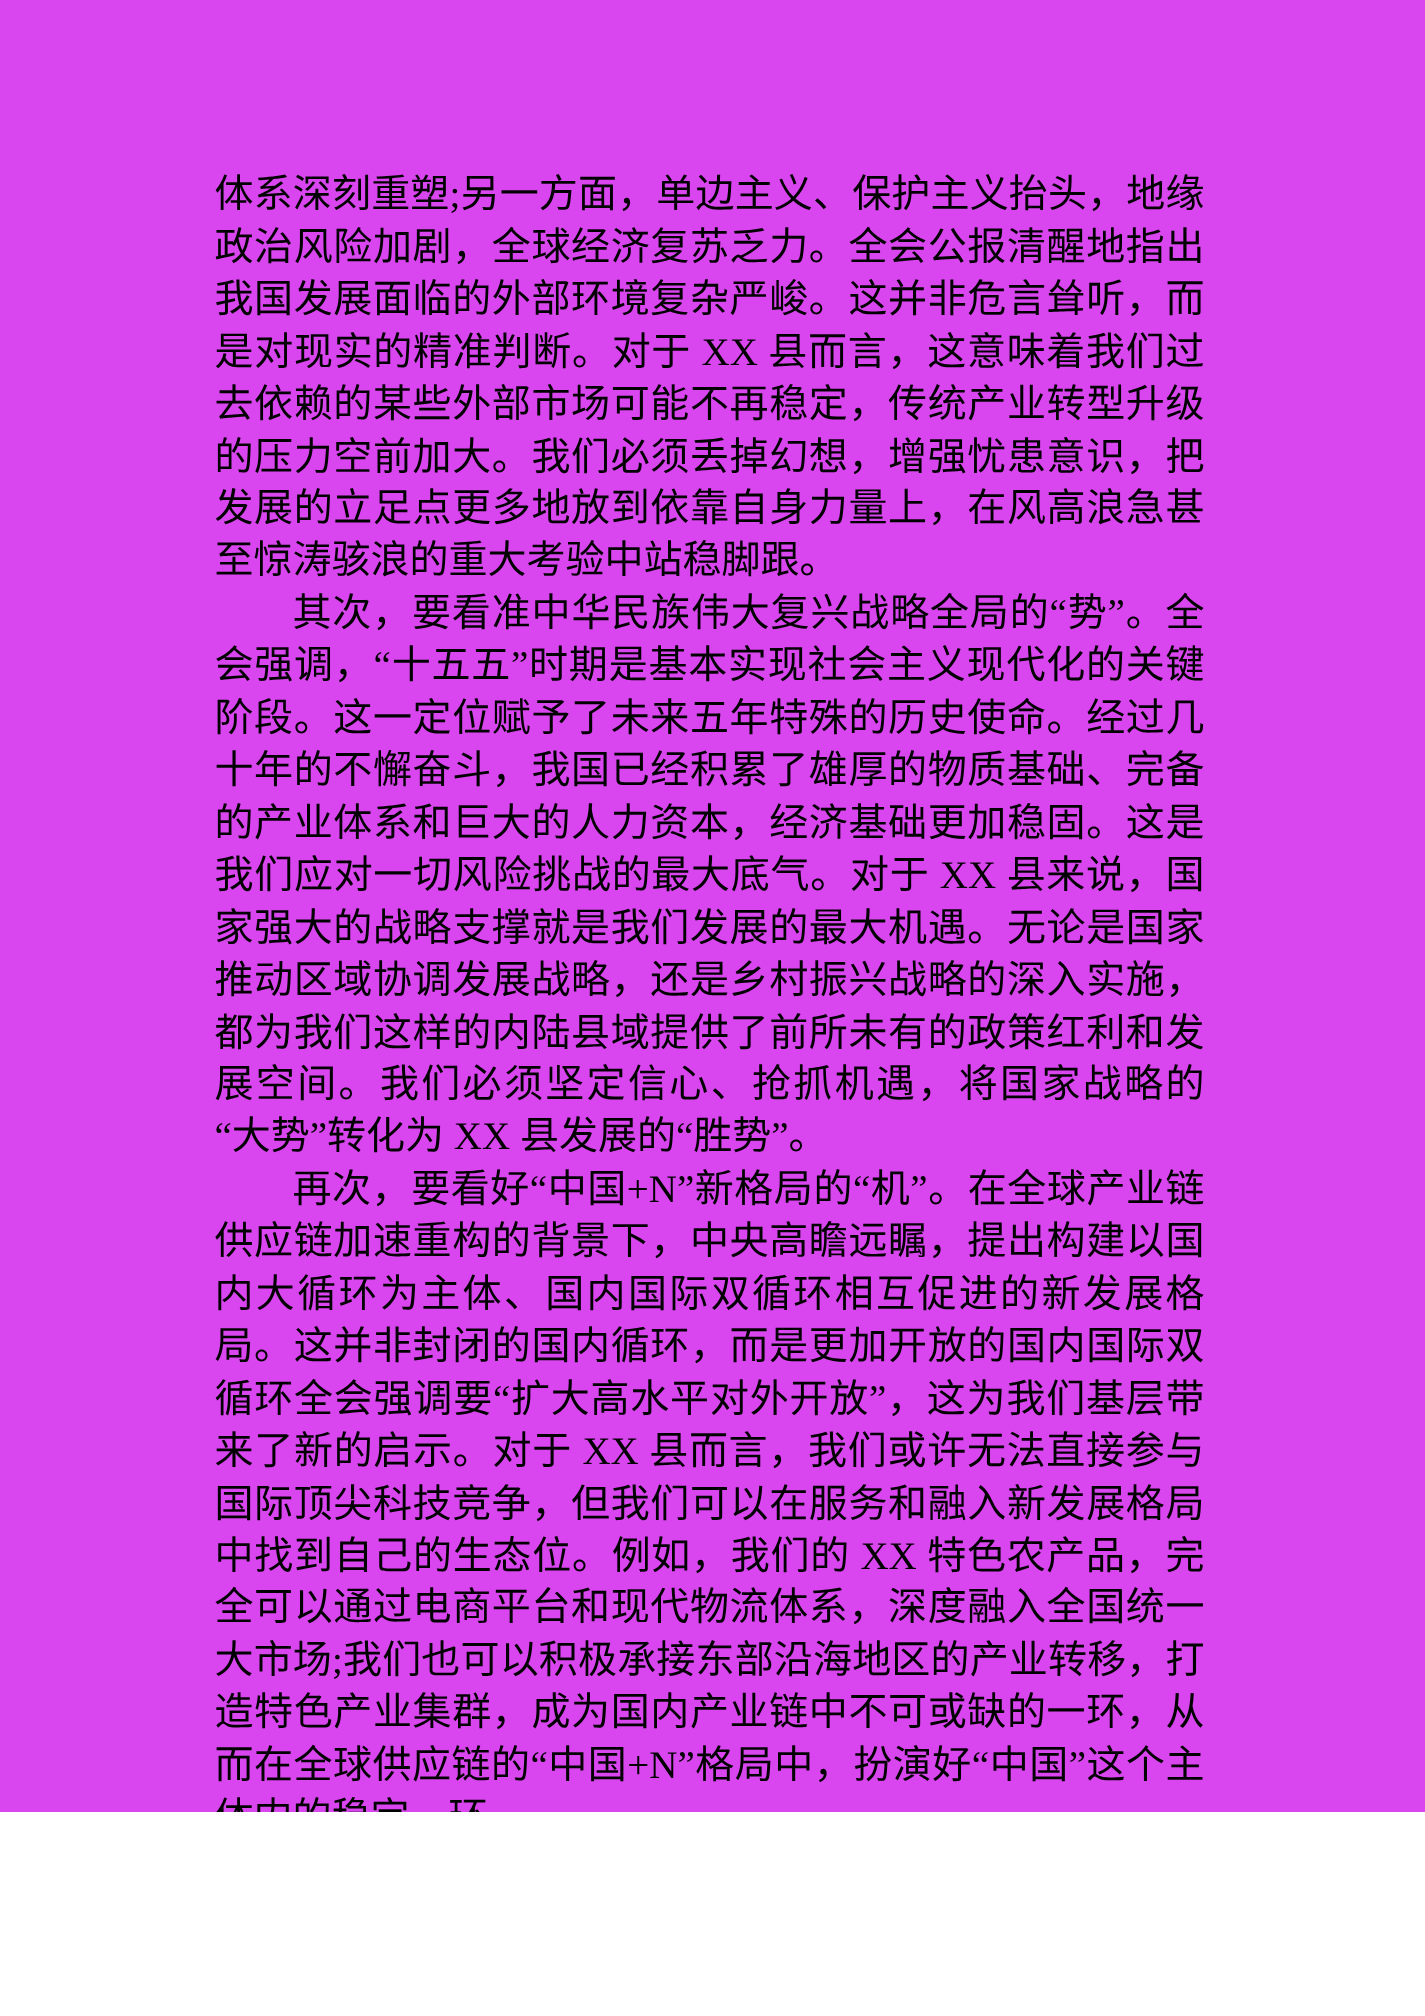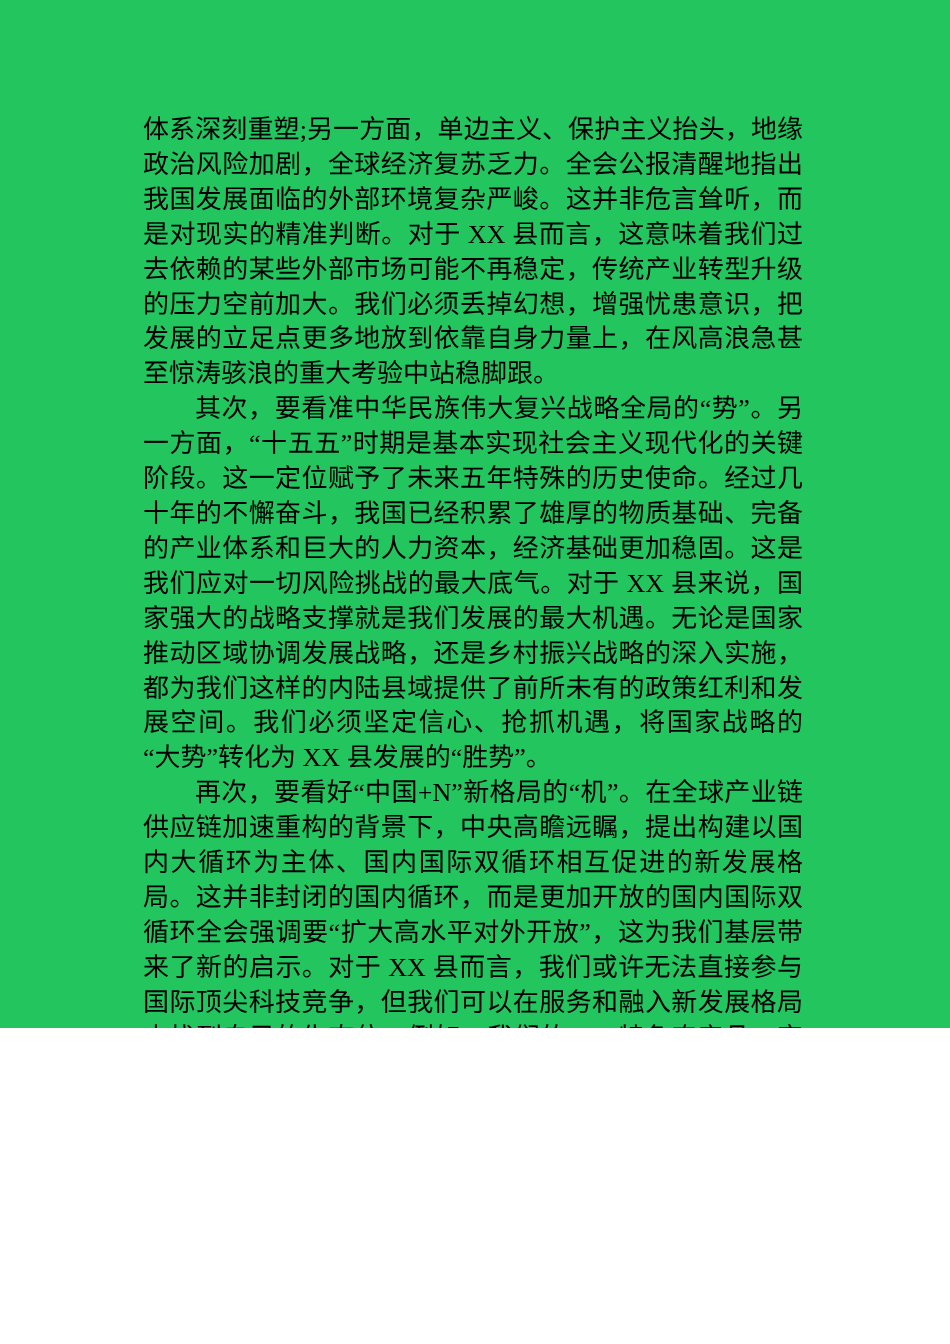--- a/index.html
+++ b/index.html
@@ -3,22 +3,22 @@
 <meta charset="utf-8">
 <style>
   html, body {
     margin: 0;
     padding: 0;
     background: #ffffff;
   }
   .page {
     position: relative;
     width: 950px;
-    height: 1028px;
-    background: #22c55e;
+    height: 1208px;
+    background: #d946ef;
     overflow: hidden;
   }
   .textblock {
     position: absolute;
     left: 143px;
     top: 113px;
     width: 660px;
     font-family: "Liberation Serif", "DejaVu Serif", serif;
     font-size: 26px;
     line-height: 34.9px;
@@ -36,16 +36,16 @@
   .para.indent {
     text-indent: 2em;
   }
 </style>
 </head>
 <body>
 
 <div class="page">
   <div class="textblock">
     <p class="para">体系深刻重塑;另一方面，单边主义、保护主义抬头，地缘政治风险加剧，全球经济复苏乏力。全会公报清醒地指出我国发展面临的外部环境复杂严峻。这并非危言耸听，而是对现实的精准判断。对于 XX 县而言，这意味着我们过去依赖的某些外部市场可能不再稳定，传统产业转型升级的压力空前加大。我们必须丢掉幻想，增强忧患意识，把发展的立足点更多地放到依靠自身力量上，在风高浪急甚至惊涛骇浪的重大考验中站稳脚跟。</p>
-    <p class="para indent">其次，要看准中华民族伟大复兴战略全局的“势”。另一方面，“十五五”时期是基本实现社会主义现代化的关键阶段。这一定位赋予了未来五年特殊的历史使命。经过几十年的不懈奋斗，我国已经积累了雄厚的物质基础、完备的产业体系和巨大的人力资本，经济基础更加稳固。这是我们应对一切风险挑战的最大底气。对于 XX 县来说，国家强大的战略支撑就是我们发展的最大机遇。无论是国家推动区域协调发展战略，还是乡村振兴战略的深入实施，都为我们这样的内陆县域提供了前所未有的政策红利和发展空间。我们必须坚定信心、抢抓机遇，将国家战略的“大势”转化为 XX 县发展的“胜势”。</p>
+    <p class="para indent">其次，要看准中华民族伟大复兴战略全局的“势”。全会强调，“十五五”时期是基本实现社会主义现代化的关键阶段。这一定位赋予了未来五年特殊的历史使命。经过几十年的不懈奋斗，我国已经积累了雄厚的物质基础、完备的产业体系和巨大的人力资本，经济基础更加稳固。这是我们应对一切风险挑战的最大底气。对于 XX 县来说，国家强大的战略支撑就是我们发展的最大机遇。无论是国家推动区域协调发展战略，还是乡村振兴战略的深入实施，都为我们这样的内陆县域提供了前所未有的政策红利和发展空间。我们必须坚定信心、抢抓机遇，将国家战略的“大势”转化为 XX 县发展的“胜势”。</p>
     <p class="para indent">再次，要看好“中国+N”新格局的“机”。在全球产业链供应链加速重构的背景下，中央高瞻远瞩，提出构建以国内大循环为主体、国内国际双循环相互促进的新发展格局。这并非封闭的国内循环，而是更加开放的国内国际双循环全会强调要“扩大高水平对外开放”，这为我们基层带来了新的启示。对于 XX 县而言，我们或许无法直接参与国际顶尖科技竞争，但我们可以在服务和融入新发展格局中找到自己的生态位。例如，我们的 XX 特色农产品，完全可以通过电商平台和现代物流体系，深度融入全国统一大市场;我们也可以积极承接东部沿海地区的产业转移，打造特色产业集群，成为国内产业链中不可或缺的一环，从而在全球供应链的“中国+N”格局中，扮演好“中国”这个主体内的稳定一环。</p>
   </div>
 </div>
 
 </body></html>

